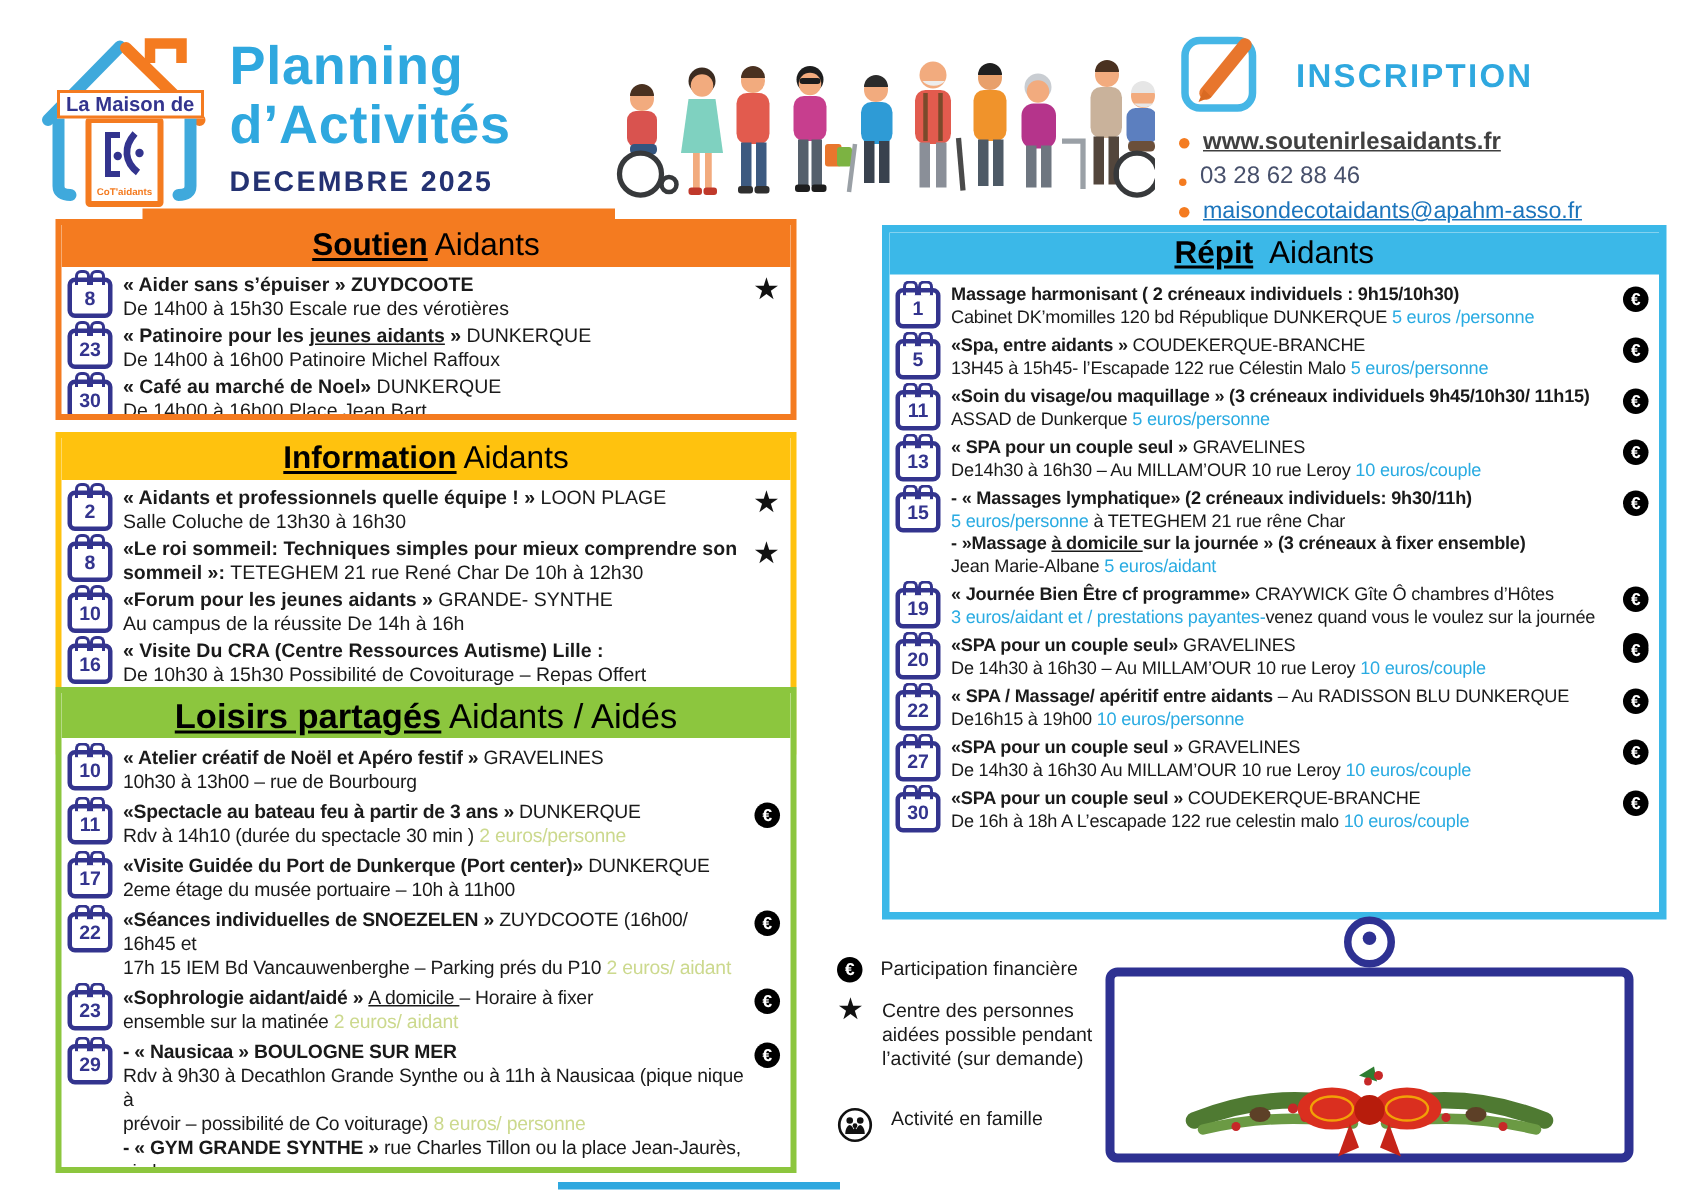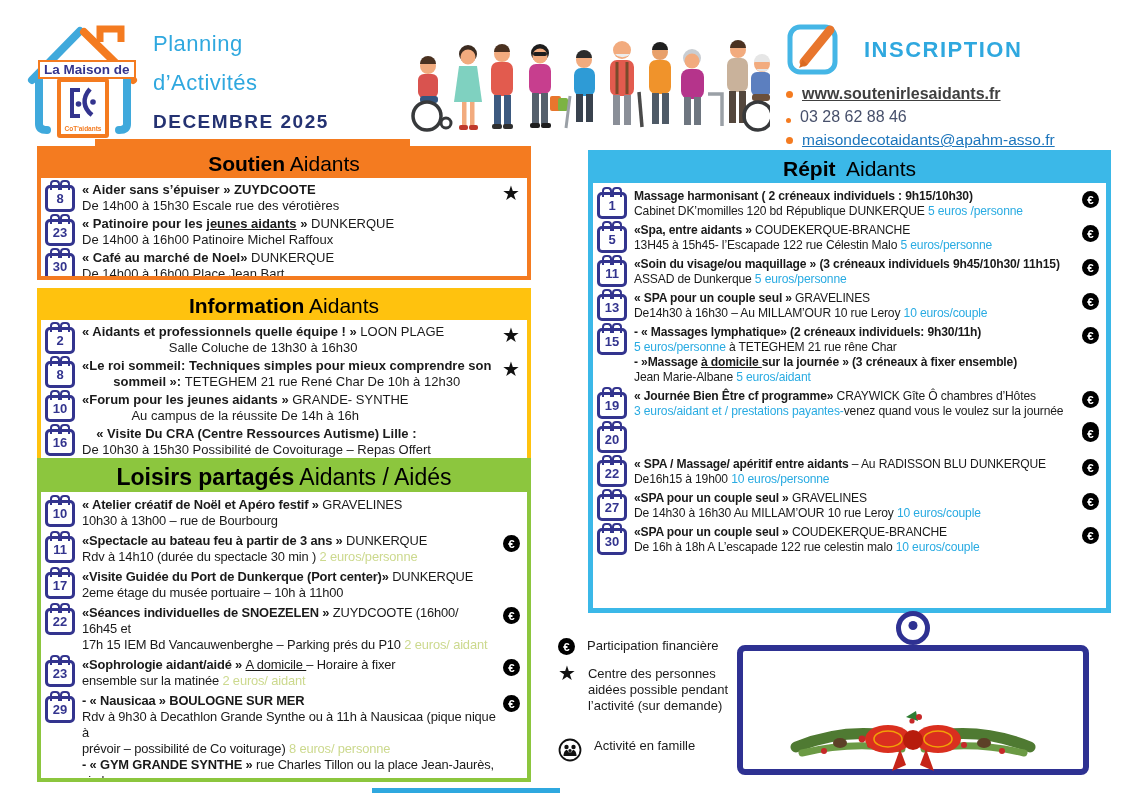--- a/index.html
+++ b/index.html
@@ -8,49 +8,49 @@
   .page { position:relative; width:1123px; height:794px; background:#fff; overflow:hidden; }
 
   
   .logo { position:absolute; left:26px; top:16px; width:114px; height:124px; }
   .logo-label { position:absolute; left:12px; top:44px; background:#fff; border:2px solid #F47B20;
     padding:0 4px; color:#33348E; font-weight:bold; font-size:13.5px; white-space:nowrap; z-index:3;}
   .logo-badge { position:absolute; left:31px; top:62px; width:52px; height:60px; background:#fff;
     border:4px solid #F47B20; border-radius:3px; z-index:2; display:flex; flex-direction:column; align-items:center; }
   .logo-brand { color:#F47B20; font-weight:bold; font-size:6.5px; margin-top:auto; margin-bottom:2px; }
   .title-block { position:absolute; left:153px; top:24px; }
-  .main-title { color:var(--lightblue); font-weight:normal; font-size:22px; line-height:39px; letter-spacing:.5px; }
+  .main-title { color:var(--lightblue); font-weight:bold; font-size:36px; line-height:39px; letter-spacing:.5px; }
   .month { margin-top:9px; font-size:19px; font-weight:bold; color:#243272; letter-spacing:1.5px; }
   .people { position:absolute; left:398px; top:20px; width:372px; height:120px; }
   .inscription { position:absolute; left:786px; top:20px; width:330px; }
   .insc-head { display:flex; align-items:center; gap:22px; }
   .insc-title { color:var(--lightblue); font-weight:bold; font-size:22px; letter-spacing:1.5px; }
   .insc-row { display:flex; align-items:center; gap:9px; margin-top:5px; }
   .dot { width:7px; height:7px; border-radius:50%; background:#F47B20; flex:0 0 7px; }
   .dot.sm { width:5px; height:5px; flex:0 0 5px; margin-top:6px; }
   .website { color:#404040; font-weight:bold; text-decoration:underline; font-size:16px; }
   .phone { color:#47506B; font-size:16px; }
   .email { color:#1C75BC; text-decoration:underline; font-size:15.5px; }
   .header-rule { position:absolute; left:95px; top:139px; width:315px; height:9px; background:#F47B20; }
   .bottom-rule { position:absolute; left:372px; top:788px; width:188px; height:5px; background:var(--lightblue); }
 
   
   .left-col  { position:absolute; left:37px;  top:146px; width:494px; height:640px; }
   .right-col { position:absolute; left:588px; top:150px; width:523px; height:463px; }
   .activity-section { position:absolute; left:0; width:100%; border:4px solid var(--c);
     background:#fff; overflow:hidden; }
   .sec-soutien      { top:0;     height:134px; }
-  .sec-information  { top:142px; height:215px;text-align:center; }
+  .sec-information  { top:142px; height:215px; }
   .sec-loisirs      { top:312px; height:324px; }
   .sec-repit        { top:0;     height:463px; border-width:5px; }
   .sec-header { height:28px; display:flex; justify-content:center; align-items:center;
     background:var(--c); color:#000; font-size:21px; }
   .sec-loisirs .sec-header { font-size:23px; height:30px; }
   .sec-header span { white-space:pre; }
-  .sec-header .b { font-weight:bold; }
+  .sec-header .b { font-weight:bold;text-decoration:underline; }
   .sec-body { padding:3px 5px 3px 4px; }
   .event { position:relative; display:flex; gap:7px; align-items:flex-start; padding-right:26px; }
   .sec-soutien .event, .sec-information .event { margin:1px 0 2px; }
   .sec-loisirs .event { margin:2px 0 4px; }
   .sec-repit .event { margin:3px 0 4px; }
   .ev-text { color:#1a1a1a; }
   .sec-soutien .ev-line, .sec-information .ev-line { font-size:13px; line-height:16px; }
   .sec-loisirs .ev-line { font-size:12.9px; line-height:16px; letter-spacing:-.15px; }
   .sec-repit .ev-line { font-size:12.1px; line-height:15px; letter-spacing:-.15px; }
   .b { font-weight:bold; }
@@ -486,20 +486,24 @@
               <div class="ev-line"><span class="pb">3 euros/aidant et / prestations payantes-</span><span>venez quand vous le voulez  sur la journée</span></div>
             </div>
             <div class="ev-icons">
               <span class="euro">€</span>
               <span class="euro">€</span>
             </div>
           </div>
           <div class="event">
             <div class="cal">
               <span class="day">20</span>
+            </div>
+            <div class="ev-text">
+              <div class="ev-line"><span class="b">«SPA pour un couple seul»  </span><span>GRAVELINES</span></div>
+              <div class="ev-line"><span>De 14h30 à 16h30 – Au  MILLAM’OUR  10 rue Leroy  </span><span class="pb">10 euros/couple</span></div>
             </div>
             <div class="ev-icons">
               <span class="euro">€</span>
             </div>
           </div>
           <div class="event">
             <div class="cal">
               <span class="day">22</span>
             </div>
             <div class="ev-text">

